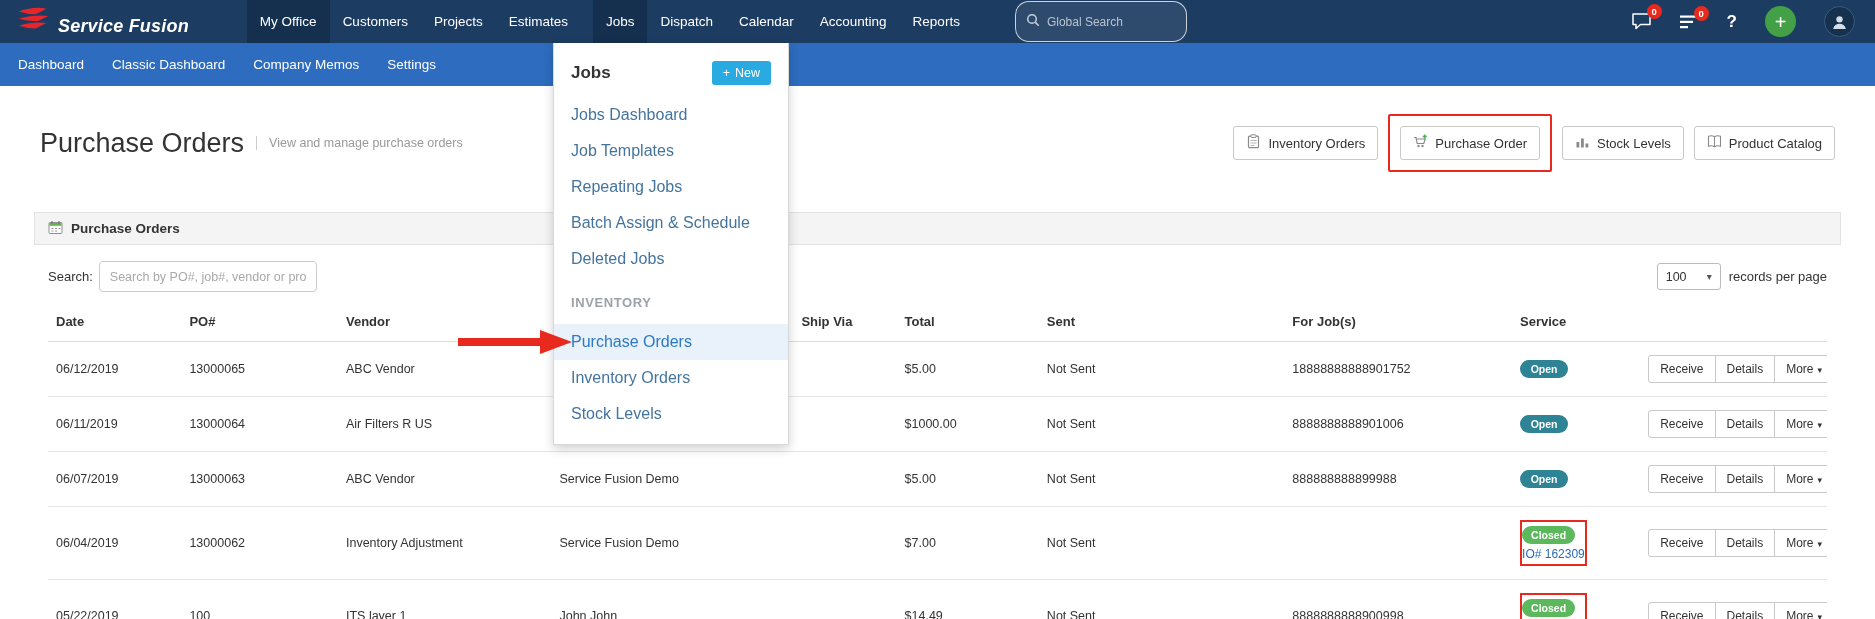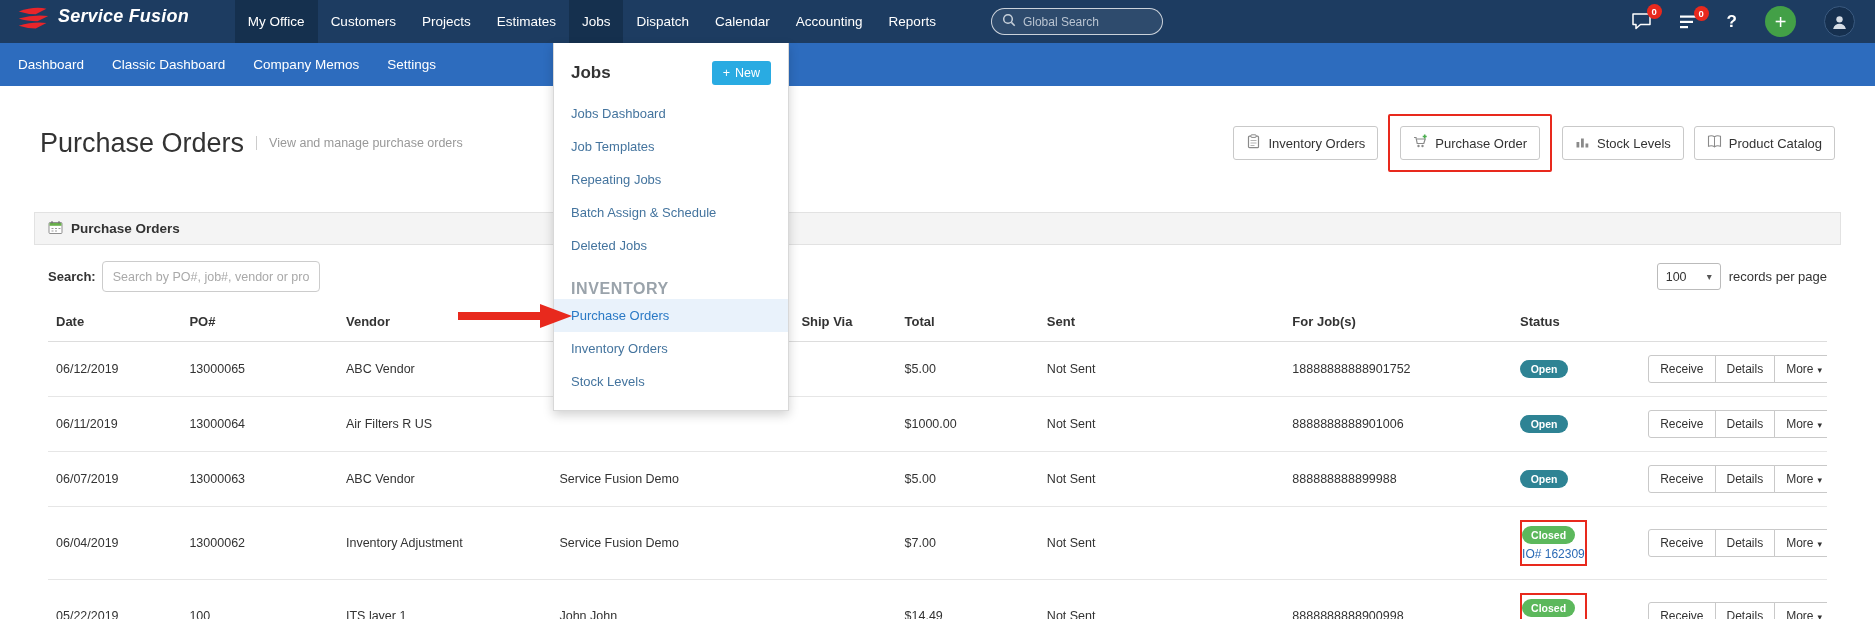--- a/index.html
+++ b/index.html
@@ -5,26 +5,26 @@
   * { margin:0; padding:0; box-sizing:border-box; }
   html, body { width:1875px; height:619px; }
   body {
     font-family:"Liberation Sans", sans-serif;
     background:#ffffff; color:#333;
     position:relative; overflow:hidden;
   }
 
   
   .topnav { height:43px; background:#1d3c61; display:flex; align-items:center; padding:0 16px; }
-  .brand { display:flex; align-items:flex-start; gap:8px; margin-right:46px; }
+  .brand { display:flex; align-items:flex-end; gap:8px; margin-right:46px; }
   .brand-name { color:#fff; font-size:18px; font-weight:bold; font-style:italic; letter-spacing:.2px; white-space:nowrap; }
   .topnav-items { display:flex; height:100%; }
   .topnav-item { color:#fff; font-size:13.5px; padding:0 13px; display:flex; align-items:center; cursor:pointer; white-space:nowrap; }
-  .topnav-item.active { background:#15304e; }
-  .global-search { margin-left:42px; width:172px; height:27px; border:1px solid rgba(255,255,255,.75); border-radius:14px;
+  .topnav-item.active { background:#15304e;margin-left:12px; }
+  .global-search { margin-left:42px; width:172px; height:41px; border:1px solid rgba(255,255,255,.75); border-radius:14px;
     background:rgba(255,255,255,.08); display:flex; align-items:center; padding:0 10px; gap:7px; flex:none; }
   .global-search input { background:transparent; border:none; outline:none; color:#eee; font-size:12px; width:100%;
     font-family:"Liberation Sans", sans-serif; }
   .global-search input::placeholder { color:#b9c4d1; }
   .topnav-right { margin-left:auto; display:flex; align-items:center; gap:28px; padding-right:4px; }
   .icon-wrap { position:relative; display:flex; align-items:center; cursor:pointer; }
   .nav-badge { position:absolute; top:-8px; right:-10px; min-width:15px; height:15px; background:#e8291d; border-radius:8px;
     color:#fff; font-size:9.5px; line-height:15px; text-align:center; padding:0 2px; font-weight:bold; }
   .help-icon { color:#fff; font-size:17px; font-weight:bold; }
   .add-button { width:31px; height:31px; border-radius:50%; background:#43a047; color:#fff; font-size:20px; line-height:28px;
@@ -44,21 +44,21 @@
   .hbtn { display:inline-flex; align-items:center; gap:7px; background:#fff; border:1px solid #c9c9c9; border-radius:3px;
     padding:7px 12px; font-size:13px; color:#333; cursor:pointer; white-space:nowrap; font-family:"Liberation Sans", sans-serif; }
   .red-outline { display:inline-flex; border:2px solid #e8291d; padding:10px; border-radius:2px; }
 
   
   .panel { margin:30px 34px 0; }
   .panel-header { background:#f4f4f4; border:1px solid #e2e2e2; height:33px; display:flex; align-items:center; gap:8px;
     padding:0 13px; font-size:13.5px; font-weight:bold; color:#333; }
   .panel-body { padding:0 14px; }
   .toolbar { display:flex; align-items:center; padding:16px 0 12px; }
-  .search-label { font-size:13px; margin-right:6px;font-weight:bold; }
+  .search-label { font-size:13px; margin-right:6px; }
   .search-input { width:218px; height:31px; border:1px solid #ccc; border-radius:4px; padding:0 10px; font-size:12.5px;
     color:#333; outline:none; font-family:"Liberation Sans", sans-serif; }
   .search-input::placeholder { color:#a9a9a9; }
   .toolbar-right { margin-left:auto; display:flex; align-items:center; gap:8px; }
   .fake-select { width:64px; height:27px; border:1px solid #bbb; border-radius:3px; display:flex; align-items:center;
     justify-content:space-between; padding:0 8px; font-size:12.5px; background:#fff; cursor:pointer; }
   .fake-select .caret { color:#555; font-size:10px; }
   .per-page-label { font-size:13px; color:#333; }
 
   
@@ -80,23 +80,23 @@
   .btn-group button:last-child { border-radius:0 3px 3px 0; }
   .btn-group .caret { font-size:9px; margin-left:4px; }
 
   
   .jobs-dropdown { position:absolute; left:553px; top:43px; width:236px; background:#fff; border:1px solid #d8d8d8;
     border-top:none; box-shadow:0 4px 10px rgba(0,0,0,.18); z-index:40; padding-bottom:12px; }
   .jd-header { display:flex; align-items:center; padding:18px 17px 12px; }
   .jd-title { font-size:17px; font-weight:bold; color:#333; }
   .jd-new { margin-left:auto; background:#29abe2; color:#fff; border:none; border-radius:3px; padding:5px 11px;
     font-size:12.5px; display:inline-flex; gap:5px; align-items:center; cursor:pointer; font-family:"Liberation Sans", sans-serif; }
-  .jd-item { display:block; padding:9px 17px; font-size:13px; color:#44749e; cursor:pointer; position:relative; }
+  .jd-item { display:block; padding:9px 17px; font-size:16px; color:#44749e; cursor:pointer; position:relative; }
   .jd-item.active { background:#e9f2fb; color:#2a79c5; }
-  .jd-section { padding:18px 17px 1px; font-size:16px; font-weight:bold; color:#9aa3ab; letter-spacing:.6px; }
+  .jd-section { padding:18px 17px 14px; font-size:13px; font-weight:bold; color:#9aa3ab; letter-spacing:.6px; }
 
   .annot-arrow { position:absolute; left:-96px; top:50%; margin-top:-15px; pointer-events:none; }
 </style>
 </head>
 <body>
 
 <header class="topnav">
   <div class="brand">
     <span>
       <svg width="34" height="27" viewBox="0 0 38 30">
@@ -250,21 +250,21 @@
       <thead>
         <tr>
           <th>Date</th>
           <th>PO#</th>
           <th>Vendor</th>
           <th></th>
           <th>Ship Via</th>
           <th>Total</th>
           <th>Sent</th>
           <th>For Job(s)</th>
-          <th>Status</th>
+          <th>Service</th>
           <th></th>
         </tr>
       </thead>
       <tbody>
 
         <tr>
           <td>06/12/2019</td>
           <td>13000065</td>
           <td>ABC Vendor</td>
           <td></td>

